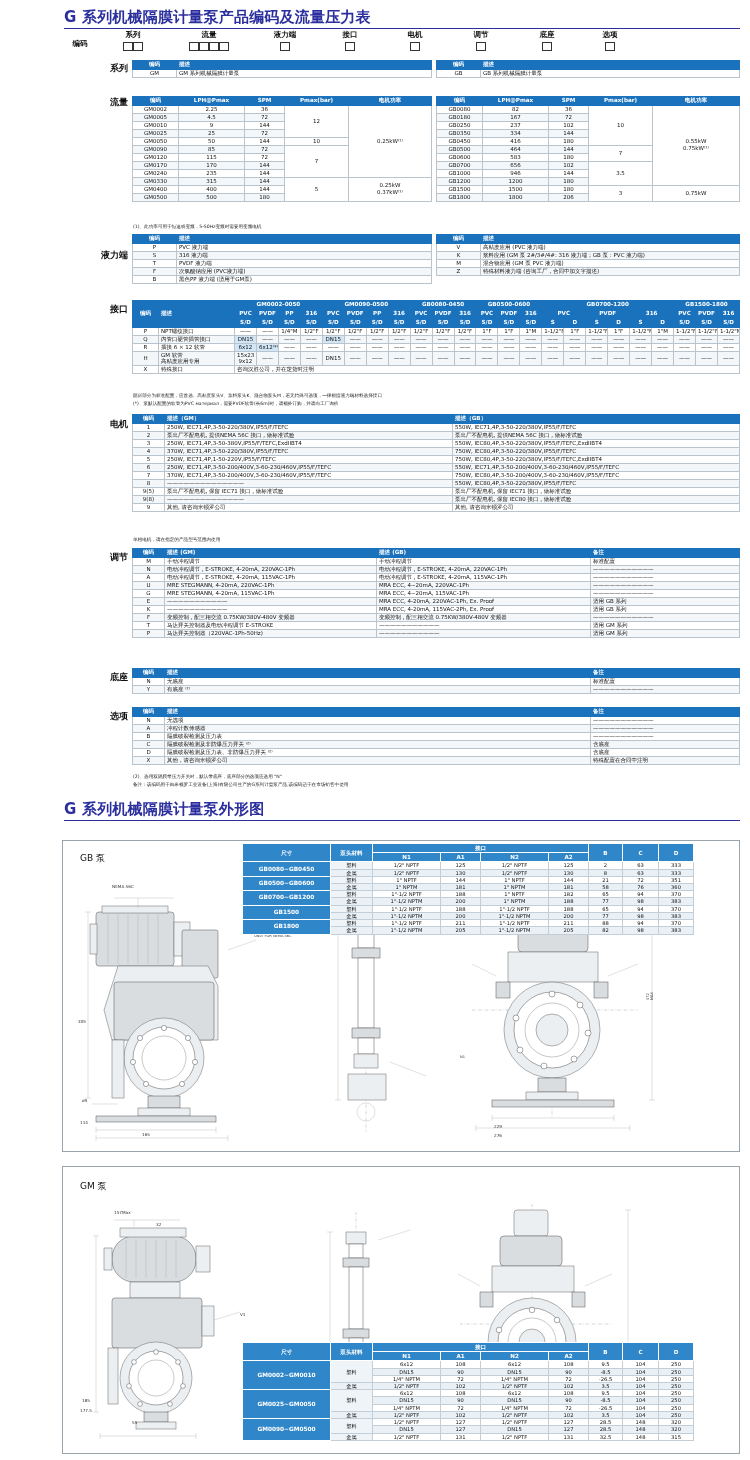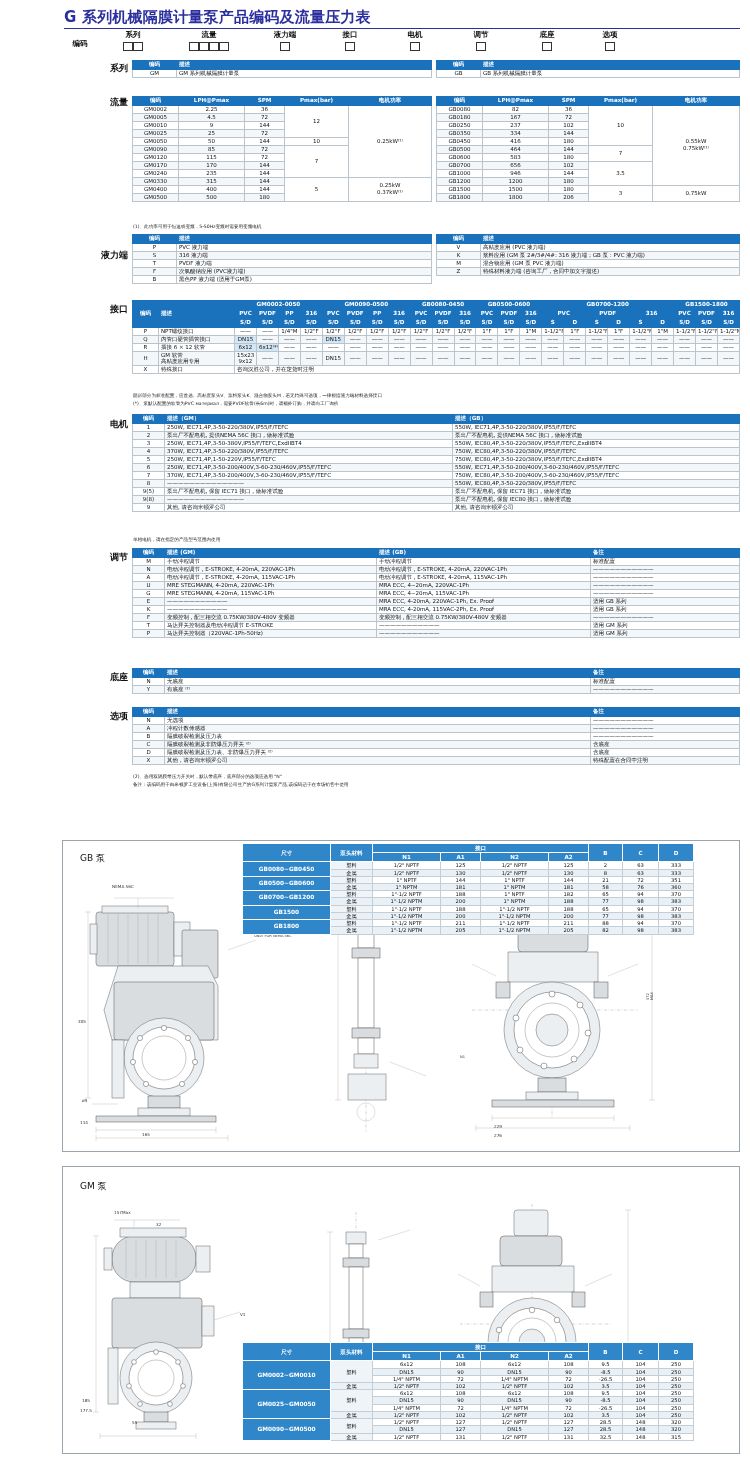--- a/index.html
+++ b/index.html
@@ -859,20 +859,24 @@
         <tr>
           <td>X</td>
           <td class="l">其他，请咨询米顿罗公司</td>
           <td class="l">特殊配置在合同中注明</td>
         </tr>
       </tbody>
   </table>
   <div class="note-sm" style="position:absolute;left:133px;top:773px;">(2)、选用双隔膜带压力开关时，默认带底座，底座部分的选项应选用 "N"</div>
   <div class="note-sm" style="position:absolute;left:133px;top:781px;">备注：该编码用于由米顿罗工业设备(上海)有限公司生产的G系列计量泵产品,该编码适于在市场销售中使用</div>
 
+  <div style="position:absolute;left:64px;top:800px;width:676px;">
+    <div class="sec-title">G 系列机械隔膜计量泵外形图</div>
+    <div class="sec-rule" style="margin-top:1px;"></div>
+  </div>
 
   <div class="panel" style="left:62px;top:840px;width:678px;height:312px;"></div>
   <div class="panel-title" style="left:80px;top:852px;">GB 泵</div>
 
   <svg class="dwg" style="left:78px;top:890px;" width="250" height="255" viewBox="0 0 250 255">
     <g>
 
       <rect x="18" y="22" width="78" height="54" rx="3" class="fillg"></rect>
       <rect x="24" y="16" width="66" height="7" class="fillg2"></rect>
       <line x1="30" y1="24" x2="30" y2="74" class="thin"></line>

